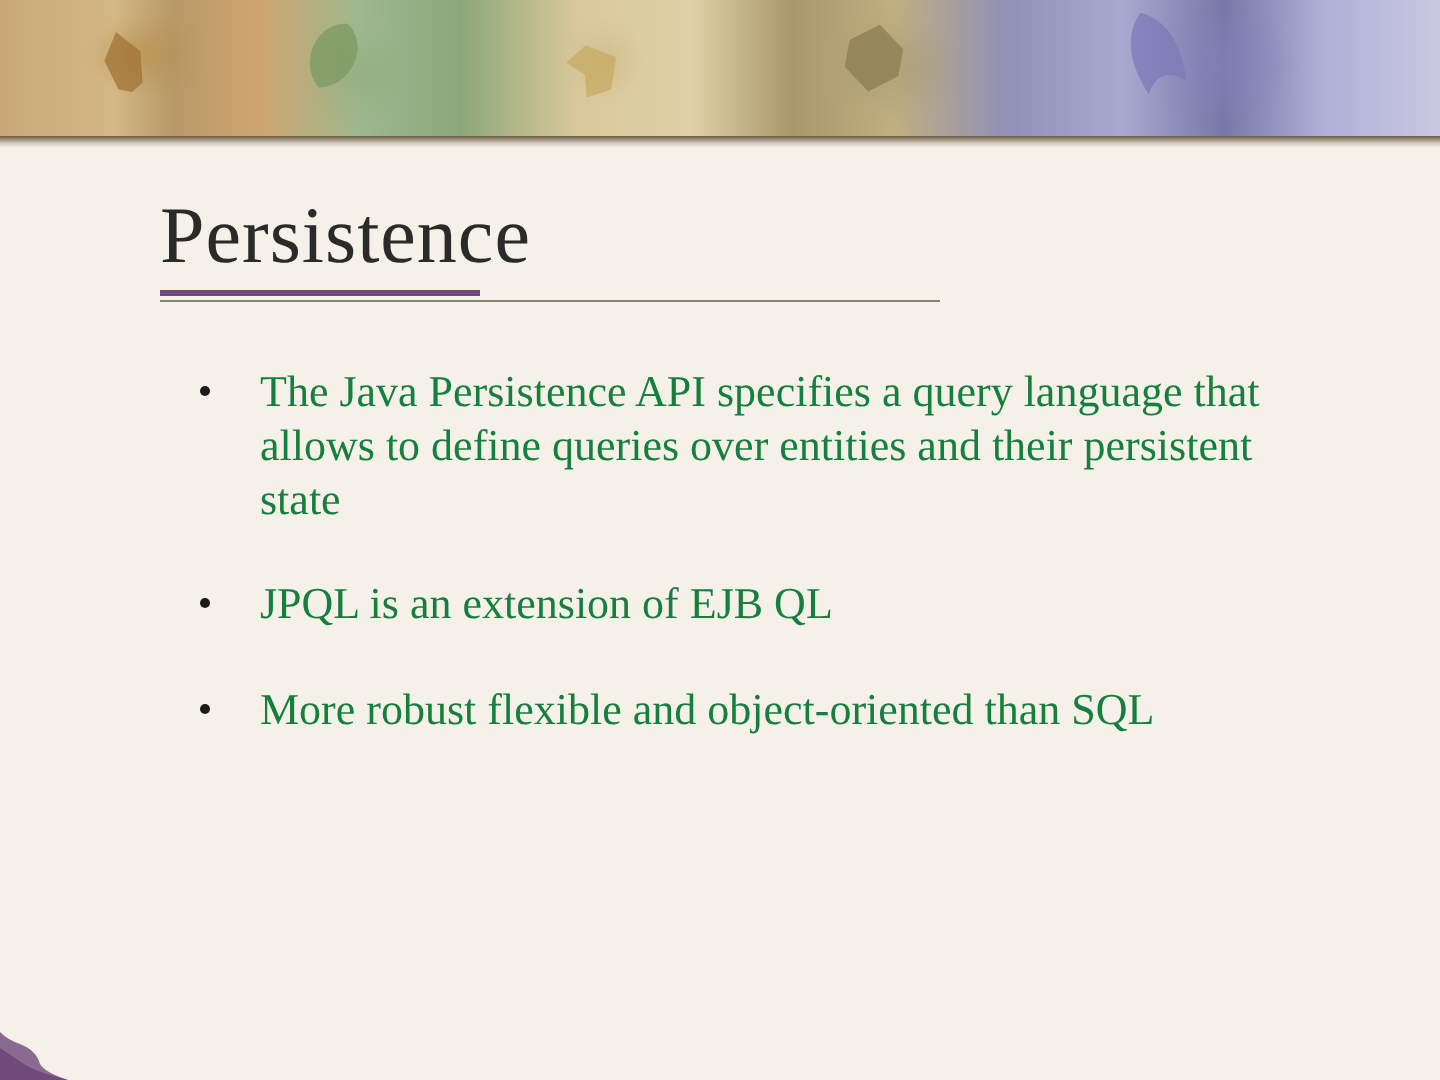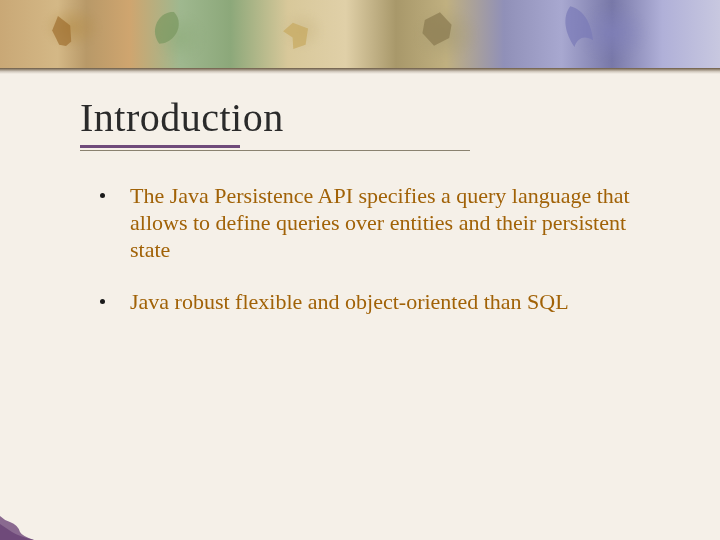--- a/index.html
+++ b/index.html
@@ -88,21 +88,21 @@
   ul.bullets {
     list-style: none;
     padding-left: 20px;
   }
   ul.bullets > li {
     position: relative;
     font-size: 22px;
     line-height: 1.22;
     margin-bottom: 26px;
     padding-left: 30px;
-    color: #a16207;
+    color: #15803d;
   }
   ul.bullets > li .dot {
     position: absolute;
     left: 0;
     top: 10px;
     width: 5px;
     height: 5px;
     background: #1a1a1a;
     border-radius: 50%;
   }
@@ -132,28 +132,29 @@
   <div class="leaf l4"><svg viewBox="0 0 24 24">
         <path fill="#8a7a50" d="M12 2 L20 8 L20 16 L12 22 L4 16 L4 8 Z"></path>
       </svg></div>
   <div class="leaf l5"><svg viewBox="0 0 24 24">
         <path fill="#7a7ab8" d="M12 2 C6 6 5 14 7 22 C10 18 14 18 17 22 C19 14 18 6 12 2 Z"></path>
       </svg></div>
 </div>
 <div class="banner-shadow"></div>
 
 <div class="content">
-  <h1 class="title">Introduction</h1>
+  <h1 class="title">Persistence</h1>
   <div class="rule-wrap">
     <div class="rule-short"></div>
     <div class="rule-long"></div>
   </div>
   <ul class="bullets">
     <li><span class="dot"></span><span>The Java Persistence API specifies a query language that allows to define queries over entities and their persistent state</span></li>
-    <li><span class="dot"></span><span>Java robust flexible and object-oriented than SQL</span></li>
+    <li><span class="dot"></span><span>JPQL is an extension of EJB QL</span></li>
+    <li><span class="dot"></span><span>More robust flexible and object-oriented than SQL</span></li>
   </ul>
 </div>
 
 <div class="corner">
   <svg viewBox="0 0 34 34">
     <path d="M0 34 L0 10 Q4 14 10 16 Q18 19 20 26 Q22 30 34 34 Z" fill="#8a6a90"></path>
     <path d="M0 34 L0 18 Q6 22 12 26 Q18 30 34 34 Z" fill="#6f4a7a"></path>
   </svg>
 </div>
 

